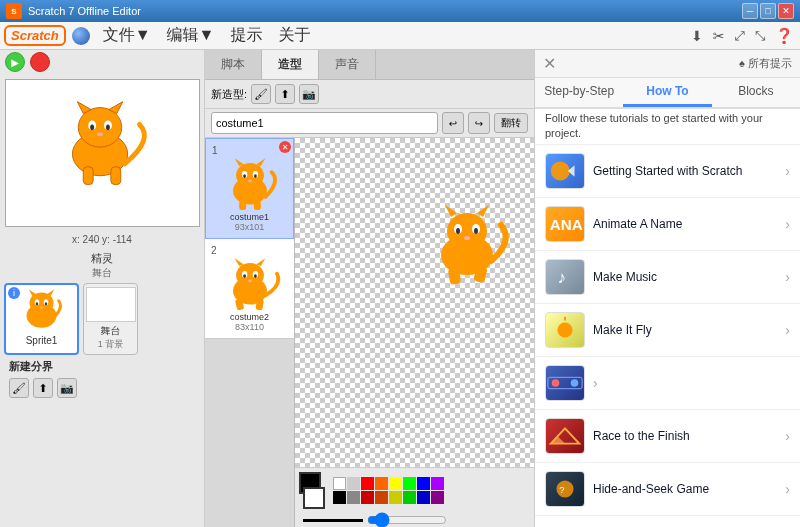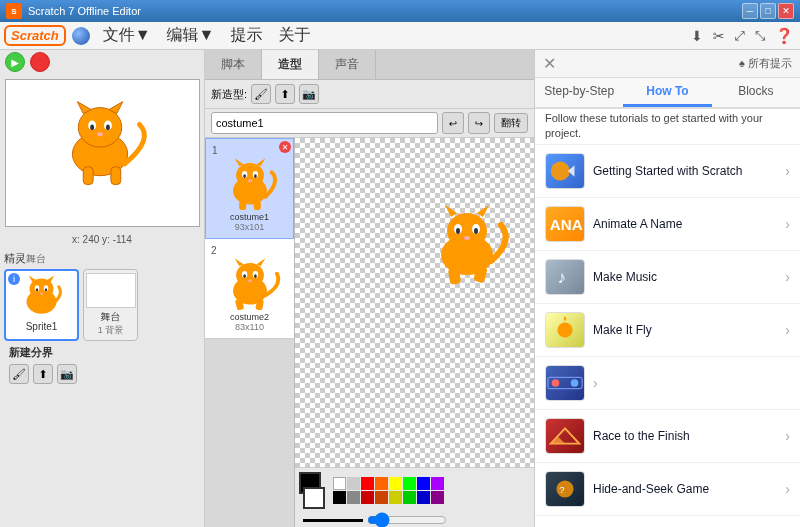--- a/index.html
+++ b/index.html
@@ -136,22 +136,23 @@
     .sprite-section {
       flex: 1;
       background: #e8e8e8;
       padding: 4px;
     }
     .sprite-section-header {
       font-size: 11px;
       color: #333;
       display: flex;
       align-items: center;
-      justify-content: flex-start;
+      justify-content: space-between;
       margin-bottom: 3px;
+      flex-direction: column;
     }
     .sprite-thumb {
       width: 75px;
       background: white;
       border: 2px solid #88aaff;
       border-radius: 4px;
       padding: 3px;
       display: flex;
       flex-direction: column;
       align-items: center;

